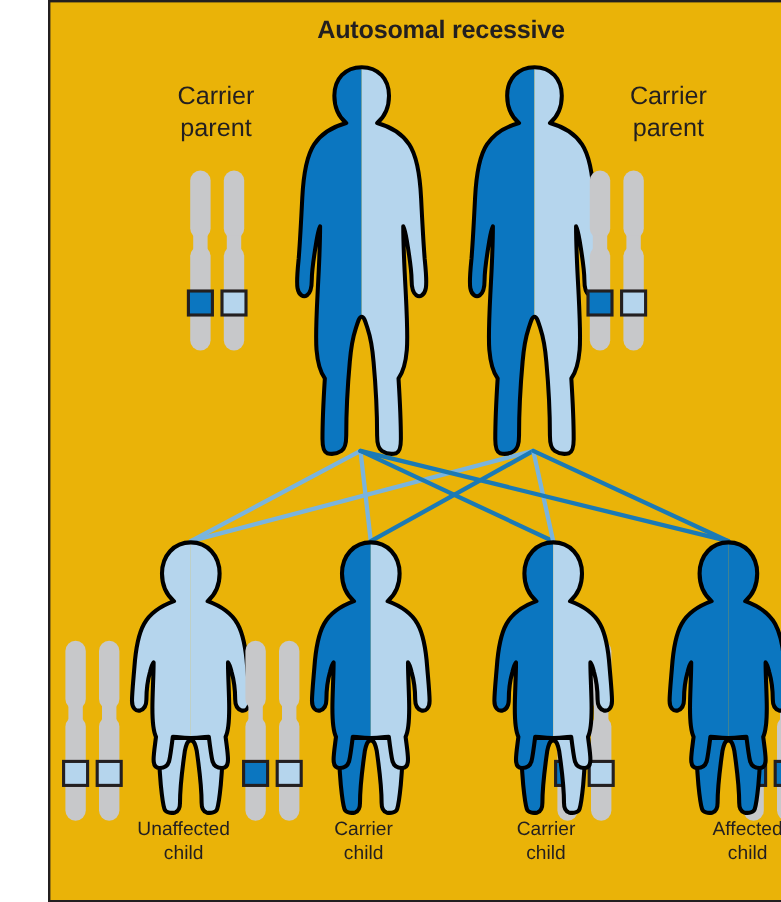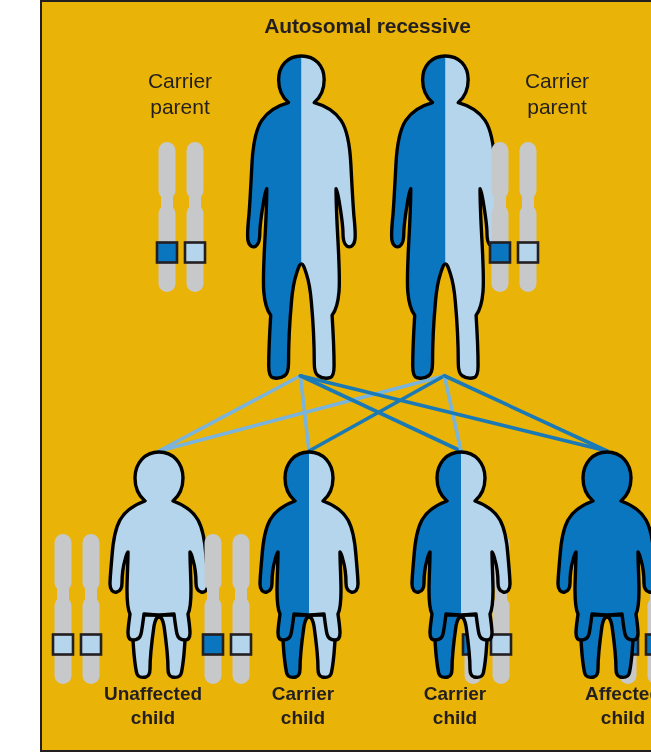--- a/index.html
+++ b/index.html
@@ -39,25 +39,24 @@
     line-height: 1.25;
     white-space: pre-line;
   }
   #label-parent-left  { left: 78px;  top: 66px; width: 120px; }
   #label-parent-right { left: 455px; top: 66px; width: 120px; }
 
   .child-label {
     position: absolute;
     top: 680px;
     text-align: center;
-    font-size: 19px;
+    font-size: 16px;
     color: #231f20;
     line-height: 1.25;
     white-space: pre-line;
-    font-weight: bold;
   }
 
   svg.layer {
     position: absolute;
     left: 0;
     top: 0;
     width: 651px;
     height: 752px;
     overflow: visible;
   }

